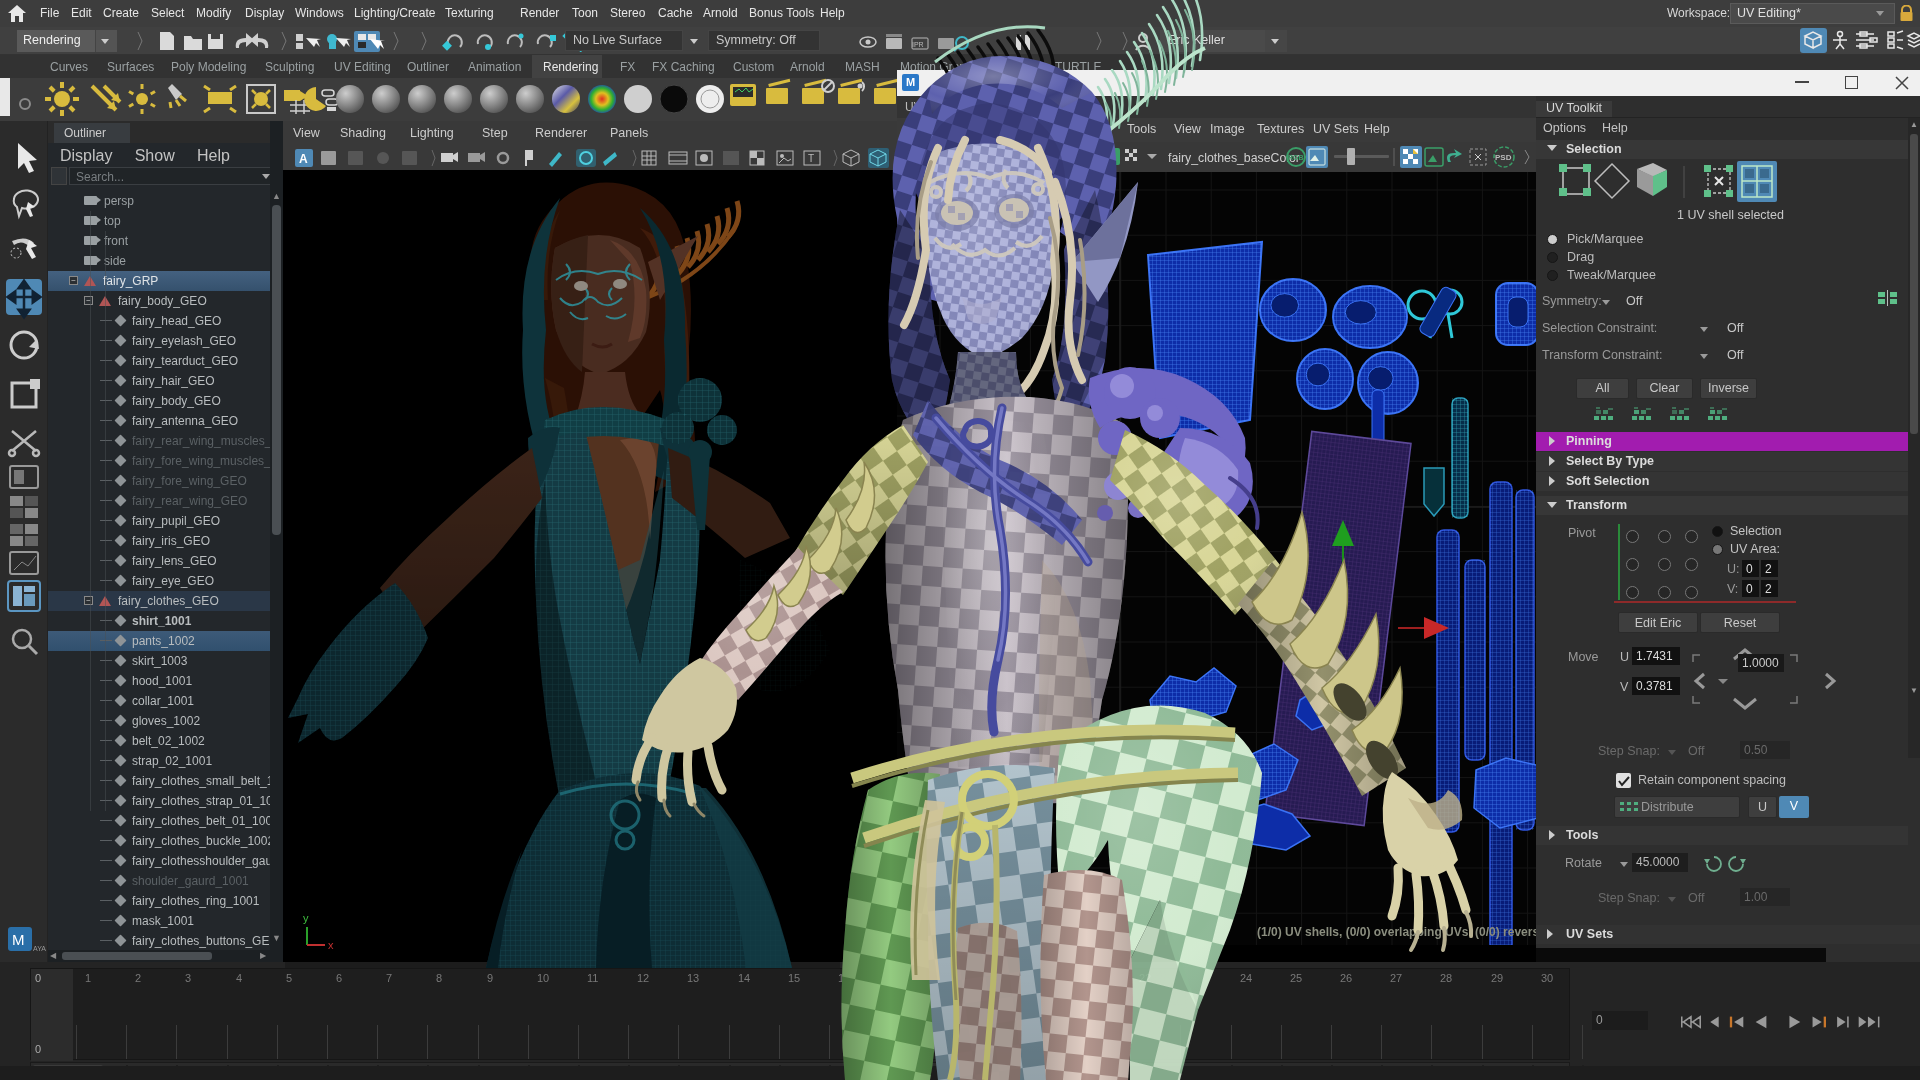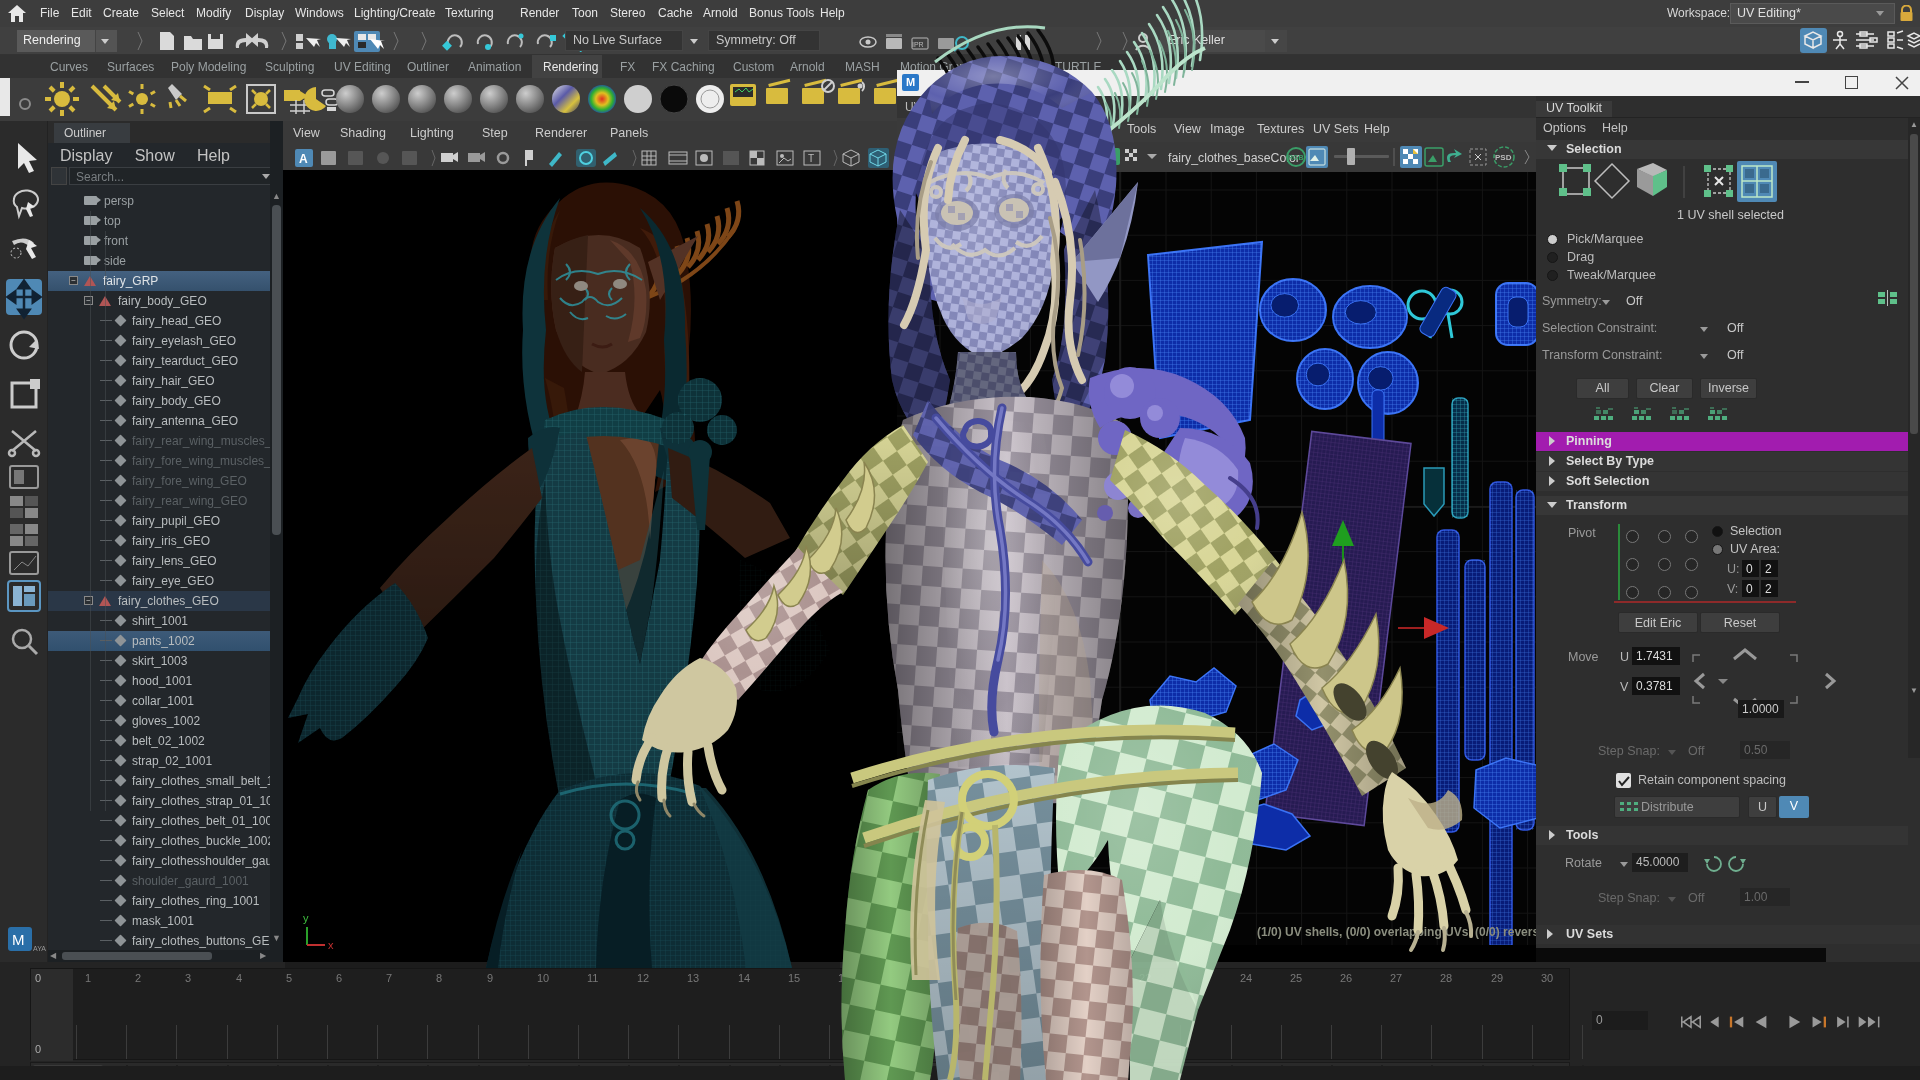--- a/index.html
+++ b/index.html
@@ -451,21 +451,21 @@
       <div class="orow" style="top:450px;">
         <div class="abs" style="left:52px;top:9px;width:12px;height:1px;background:#5a5f63"></div>
         <div class="meshic" style="left:67px"></div>
         <span class="lbl" style="left:84px">fairy_eye_GEO</span>
       </div>
       <div class="orow" style="top:470px;background:#2a3747;">
         <div class="expbox" style="left:36px">−</div>
         <div class="tric" style="left:51px"></div>
         <span class="lbl" style="left:70px">fairy_clothes_GEO</span>
       </div>
-      <div class="orow" style="top:490px;">
+      <div class="orow" style="top:490px;font-weight:bold;">
         <div class="abs" style="left:52px;top:9px;width:12px;height:1px;background:#5a5f63"></div>
         <div class="meshic" style="left:67px"></div>
         <span class="lbl" style="left:84px">shirt_1001</span>
       </div>
       <div class="orow" style="top:510px;background:linear-gradient(#3d5a78,#31506e);">
         <div class="abs" style="left:52px;top:9px;width:12px;height:1px;background:#5a5f63"></div>
         <div class="meshic" style="left:67px"></div>
         <span class="lbl" style="left:84px">pants_1002</span>
       </div>
       <div class="orow" style="top:530px;">
@@ -975,21 +975,21 @@
       <svg class="abs" style="left:150px;top:545px" width="160" height="92" viewBox="0 0 160 92">
 <g stroke="#7a7a7a" stroke-width="1.5" fill="none">
           <path d="M14 14 h-7 v7 M14 62 h-7 v-7 M104 14 h7 v7 M104 62 h7 v-7"></path>
         </g>
 <path d="M48 18 l11 -9 11 9" stroke="#999" stroke-width="3" fill="none"></path>
 <path d="M48 58 l11 9 11 -9" stroke="#999" stroke-width="3" fill="none"></path>
 <path d="M18 33 l-8 7 8 7" stroke="#999" stroke-width="3" fill="none"></path>
 <path d="M140 33 l8 7 -8 7" stroke="#999" stroke-width="3" fill="none"></path>
 <path d="M32 38 l5 5 5 -5z" fill="#888"></path>
       </svg>
-      <div class="nfield" style="left:202px;top:604px;width:46px;height:18px;background:#191919;color:#ccc">1.0000</div>
+      <div class="nfield" style="left:202px;top:558px;width:46px;height:18px;background:#191919;color:#ccc">1.0000</div>
       <div class="abs txt dimtx" style="left:62px;top:648px">Step Snap:</div>
       <div class="ddar" style="left:132px;top:654px;border-top-color:#555"></div>
       <div class="abs txt dimtx" style="left:152px;top:648px">Off</div>
       <div class="nfield dimtx" style="left:204px;top:645px;width:50px;height:18px;background:#262626;color:#4a4a4a">0.50</div>
       <div class="abs" style="left:80px;top:677px;width:15px;height:15px;background:#e0e0e0;border-radius:2px"></div>
       <svg class="abs" style="left:82px;top:679px" width="12" height="12">
         <path d="M1 6 l3 4 7 -8" stroke="#222" stroke-width="2" fill="none"></path>
       </svg>
       <div class="abs txt" style="left:102px;top:677px;color:#bdbdbd">Retain component spacing</div>
       <div class="btn" style="left:78px;top:700px;width:126px;height:22px;color:#9a9a9a;text-align:left;padding:3px 0 0 26px">Distribute</div>

